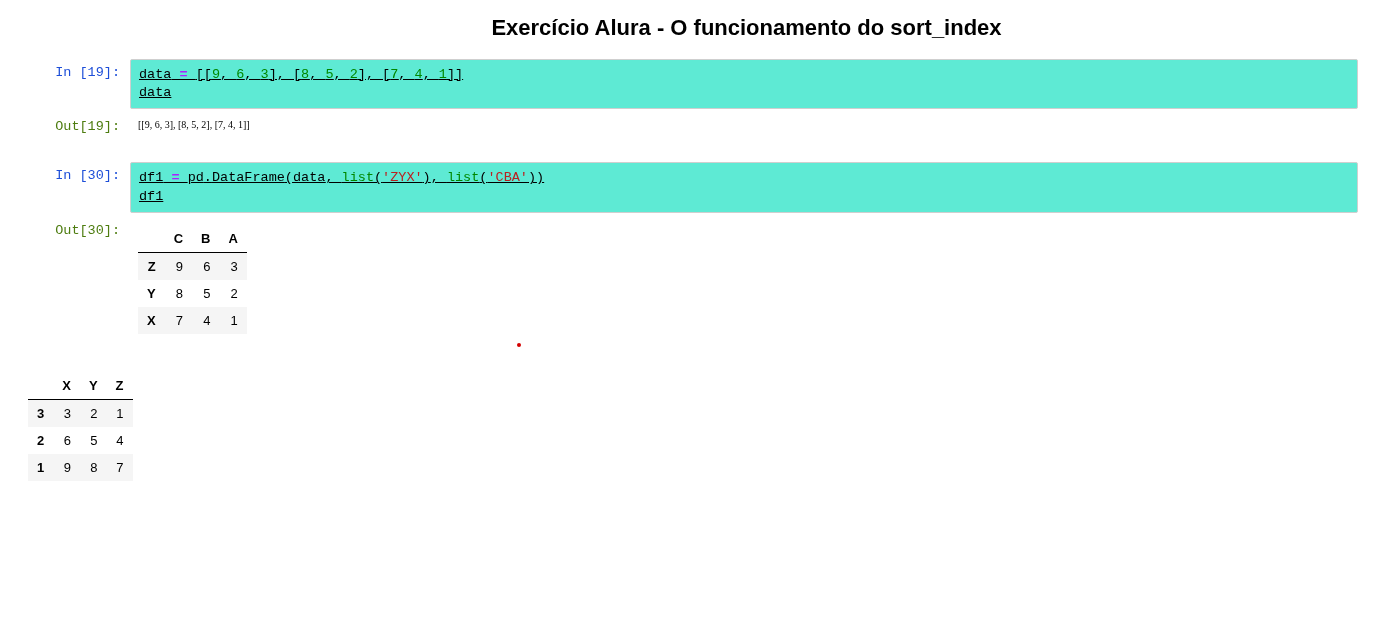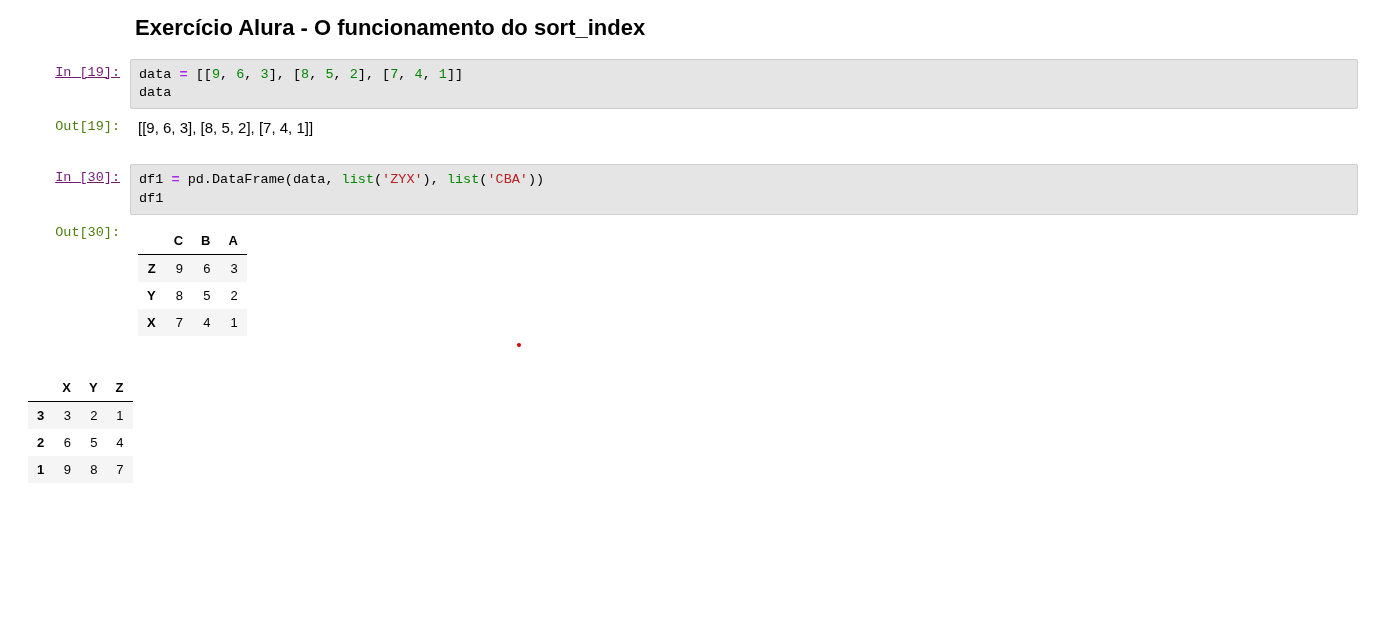--- a/index.html
+++ b/index.html
@@ -11,53 +11,55 @@
     font-size: 14px;
   }
   .notebook {
     max-width: 1340px;
     margin: 0 auto;
   }
   .heading {
     font-size: 22px;
     font-weight: bold;
     margin: 15px 0 18px 115px;
+    text-align: center;
   }
   .cell {
     display: flex;
     margin-bottom: 4px;
   }
   .prompt {
     width: 110px;
     min-width: 110px;
     text-align: right;
     padding: 6px 10px 6px 0;
     font-family: "SFMono-Regular", Consolas, "Liberation Mono", Menlo, monospace;
     font-size: 13.5px;
     box-sizing: border-box;
   }
-  .prompt.in { color: #701a75; text-decoration: underline; }
+  .prompt.in { color: #1d4ed8; }
   .prompt.out { color: #4d7c0f; }
   .cell-body {
     flex: 1;
     min-width: 0;
   }
   .input-area {
-    background: #e5e5e5;
+    background: #5eead4;
     border: 1px solid #cfcfcf;
     border-radius: 2px;
     padding: 6px 8px;
     font-family: "SFMono-Regular", Consolas, "Liberation Mono", Menlo, monospace;
     font-size: 13.5px;
     line-height: 1.35;
     white-space: pre;
+    text-decoration: underline;
   }
   .text-output {
-    font-family: Liberation Sans, sans-serif;
-    font-size: 15px;
+    font-family: Liberation Serif, serif;
+    font-size: 10px;
     padding: 6px 0 6px 8px;
     white-space: pre;
   }
   .code-n { color: #000; }
   .code-o { color: #AA22FF; font-weight: bold; }
   .code-p { color: #000; }
   .code-num { color: #008800; }
   .code-str { color: #BA2121; text-align: center; }
   .code-b { color: #008800; }
   table.dataframe {

